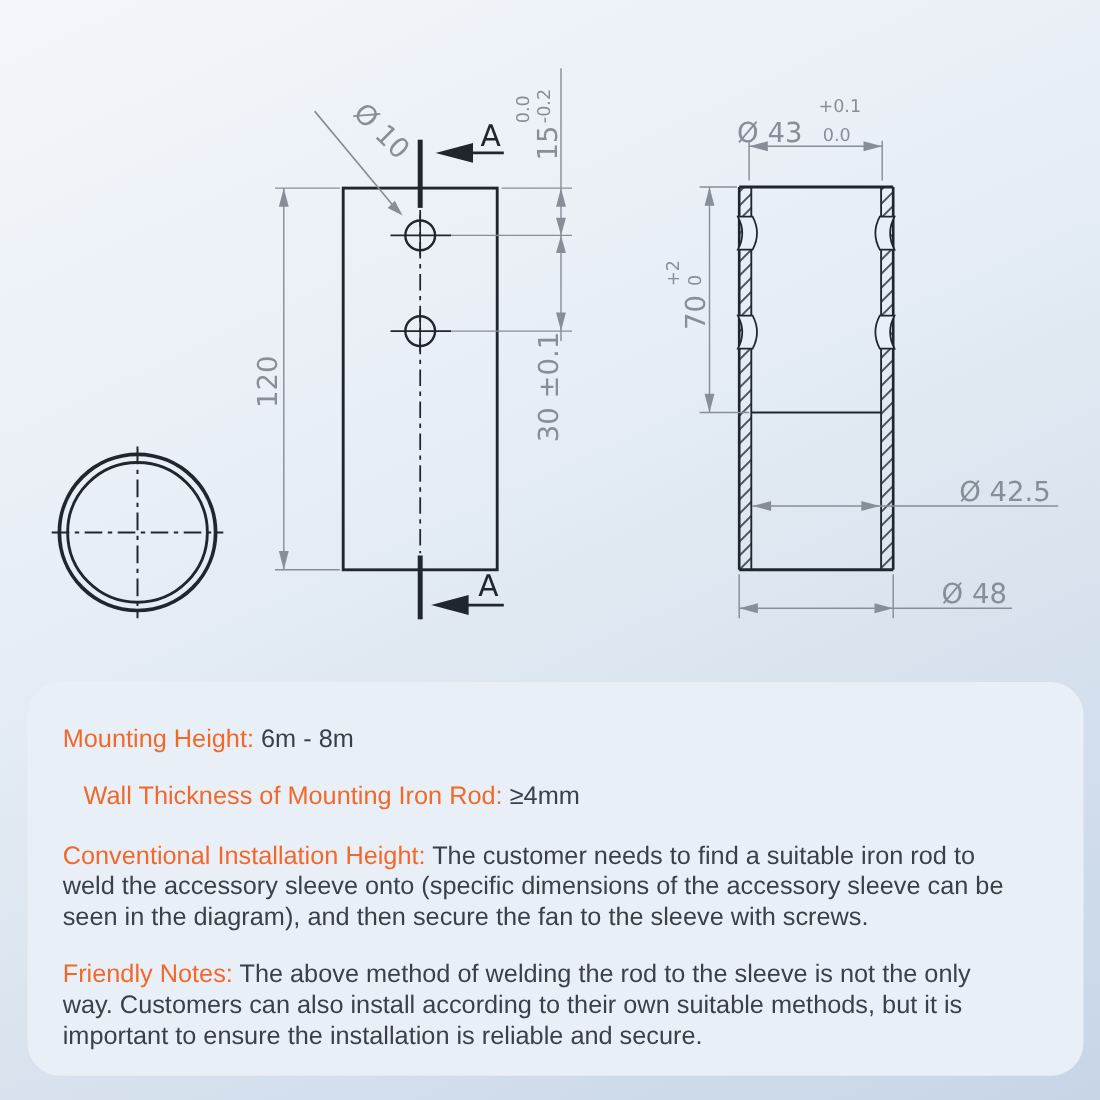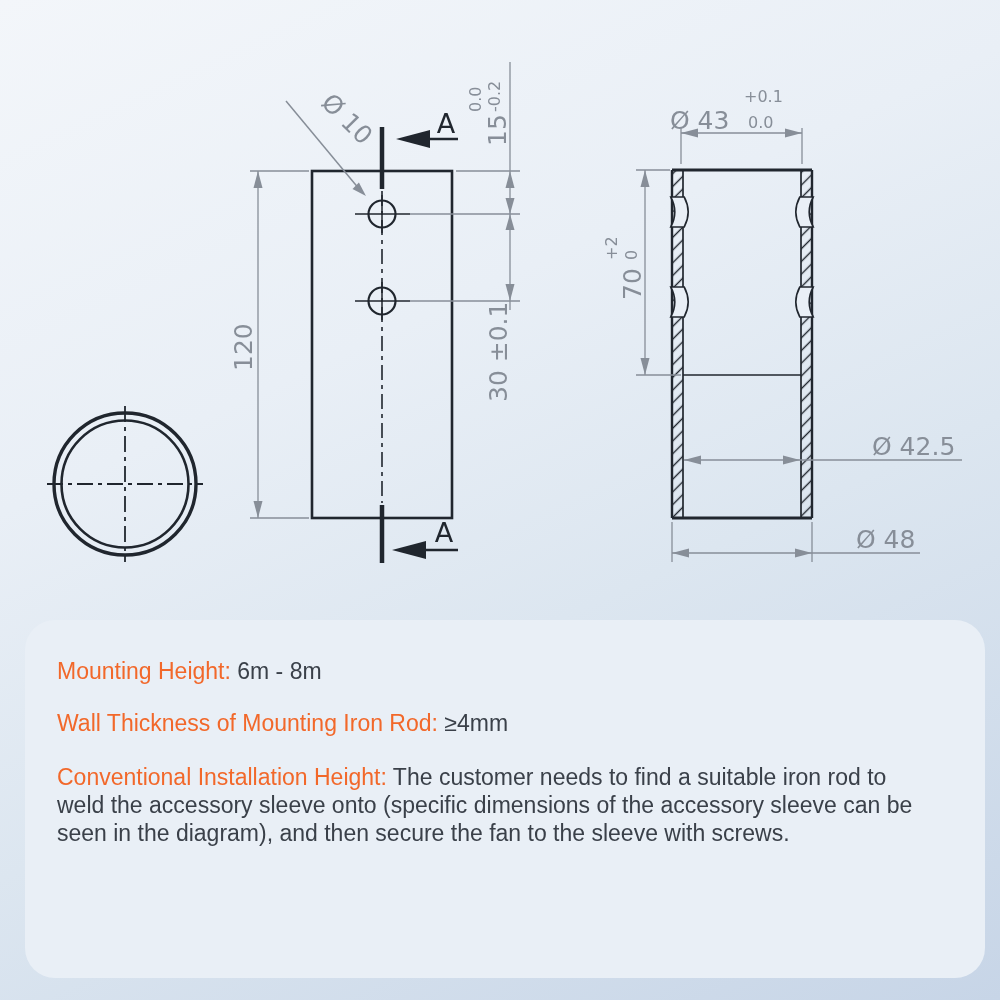--- a/index.html
+++ b/index.html
@@ -14,21 +14,21 @@
   .tol-t{fill:#878e98;font-size:16px;}
   .sec-t{fill:#20262e;font-size:27px;}
   .notes-card{
     position:absolute;left:25px;top:620px;width:960px;height:358px;
     background:#e9eff6;border-radius:30px;box-sizing:border-box;
     padding:37px 52px 0 32px;
   }
   .note{font-size:23px;line-height:28px;color:#3a4049;margin:0;}
   .note .lbl{color:#f2682a;}
   .mb1{margin-bottom:24px;}
-  .mb2{margin-bottom:26px;}
+  .mb2{margin-bottom:26px;margin-left:19px;}
 </style>
 </head>
 <body>
 
 <div class="stage">
 
   <svg class="drawing" width="1000" height="620" viewBox="0 0 1000 620">
     <defs>
       <pattern id="hatchL" width="9" height="9" patternUnits="userSpaceOnUse" patternTransform="rotate(-45)">
         <line x1="0" y1="4.5" x2="9" y2="4.5" stroke="#20262e" stroke-width="1.4"></line>
@@ -172,15 +172,19 @@
       <span>6m - 8m</span>
     </p>
     <p class="note mb2">
       <span class="lbl">Wall Thickness of Mounting Iron Rod:</span>
       <span>≥4mm</span>
     </p>
     <p class="note mb1">
       <span class="lbl">Conventional Installation Height:</span>
       <span>The customer needs to find a suitable iron rod to weld the accessory sleeve onto (specific dimensions of the accessory sleeve can be seen in the diagram), and then secure the fan to the sleeve with screws.</span>
     </p>
+    <p class="note">
+      <span class="lbl">Friendly Notes:</span>
+      <span>The above method of welding the rod to the sleeve is not the only way. Customers can also install according to their own suitable methods, but it is important to ensure the installation is reliable and secure.</span>
+    </p>
   </div>
 
 </div>
 
 </body></html>

